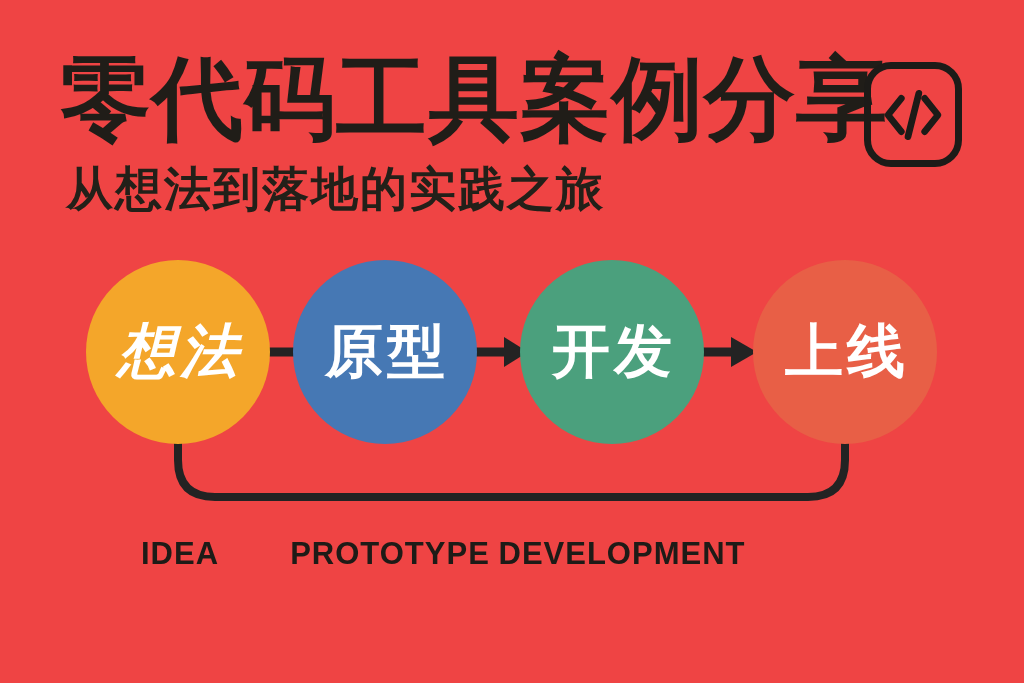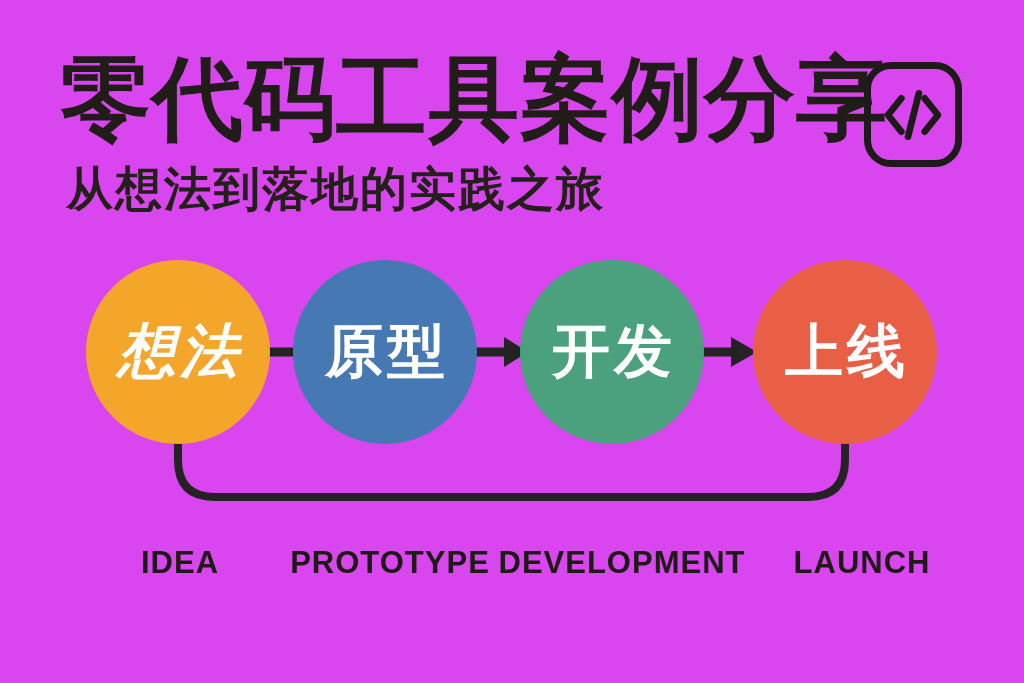--- a/index.html
+++ b/index.html
@@ -4,21 +4,21 @@
 <style>
   html, body { margin: 0; padding: 0; }
   body {
     width: 1024px; height: 683px;
     font-family: "Liberation Sans", sans-serif;
     overflow: hidden;
   }
   .poster {
     position: relative;
     width: 1024px; height: 683px;
-    background: #d946ef;
+    background: #ef4444;
     color: #201D18;
   }
 
   
   .title {
     position: absolute;
     left: 60px; top: 44px;
     font-size: 91px;
     font-weight: 900;
     letter-spacing: 1px;
@@ -74,21 +74,20 @@
 
   .stage-label {
     position: absolute;
     top: 536px;
     transform: translateX(-50%);
     font-size: 31px;
     font-weight: 800;
     letter-spacing: 1px;
     white-space: nowrap;
     color: #1E1B17;
-    margin-top: 9px;
   }
   .l0 { left: 180px; }
   .l1 { left: 390px; }
   .l2 { left: 622px; }
   .l3 { left: 862px; }
 </style>
 </head>
 <body>
 
 <div class="poster">
@@ -126,15 +125,14 @@
   <div class="stage-circle c1" style="background-color: rgb(70, 120, 180);">
     <span class="zh">原型</span>
   </div>
   <div class="stage-circle c3" style="background-color: rgb(232, 95, 70);">
     <span class="zh">上线</span>
   </div>
 
   <div class="stage-label l0">IDEA</div>
   <div class="stage-label l1">PROTOTYPE</div>
   <div class="stage-label l2">DEVELOPMENT</div>
-  <div class="stage-label l3">LAUNCH</div>
 
 </div>
 
 </body></html>

